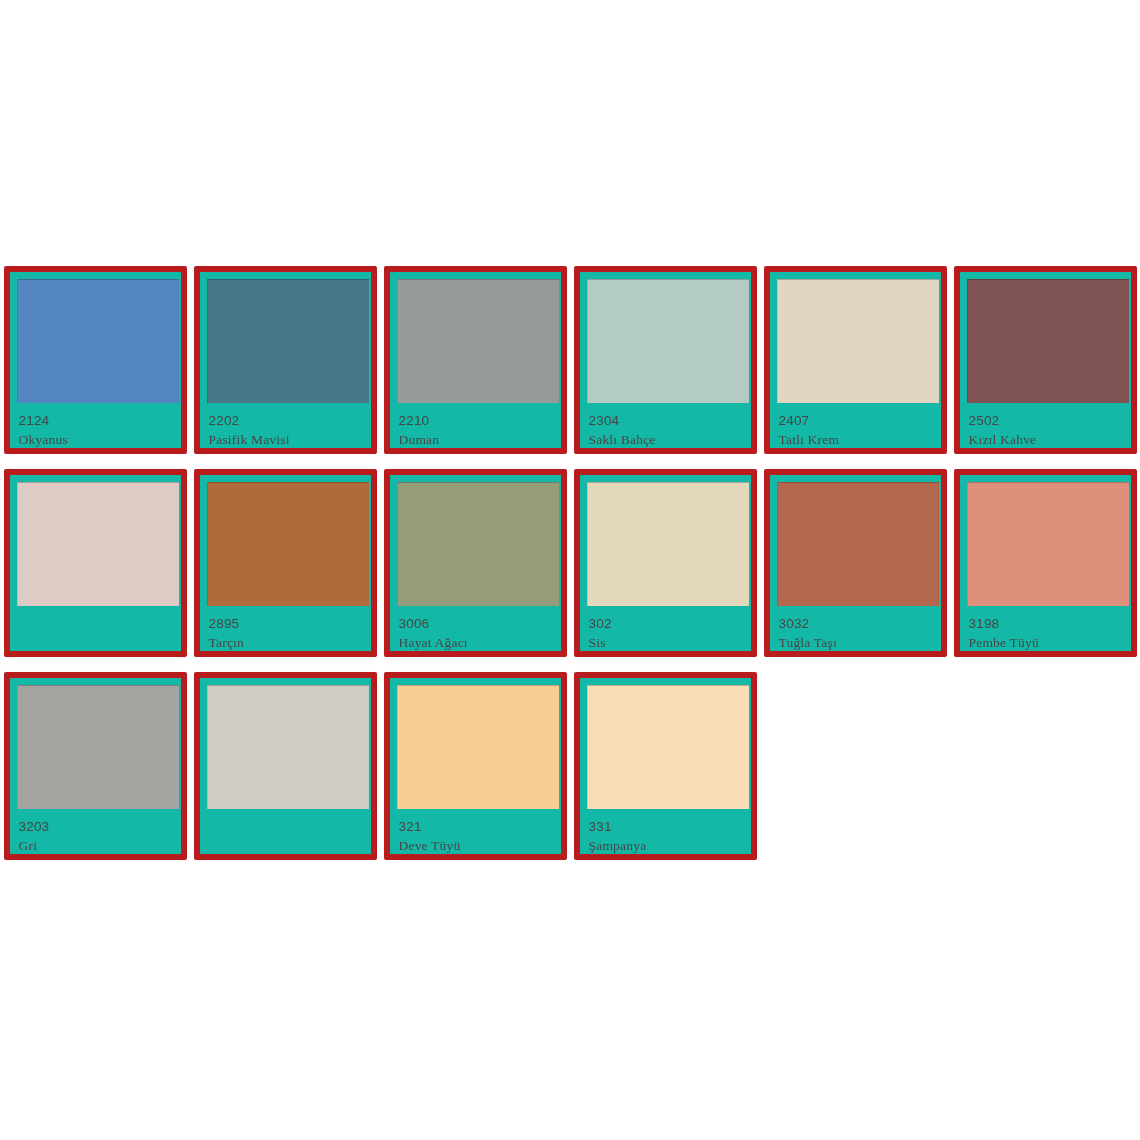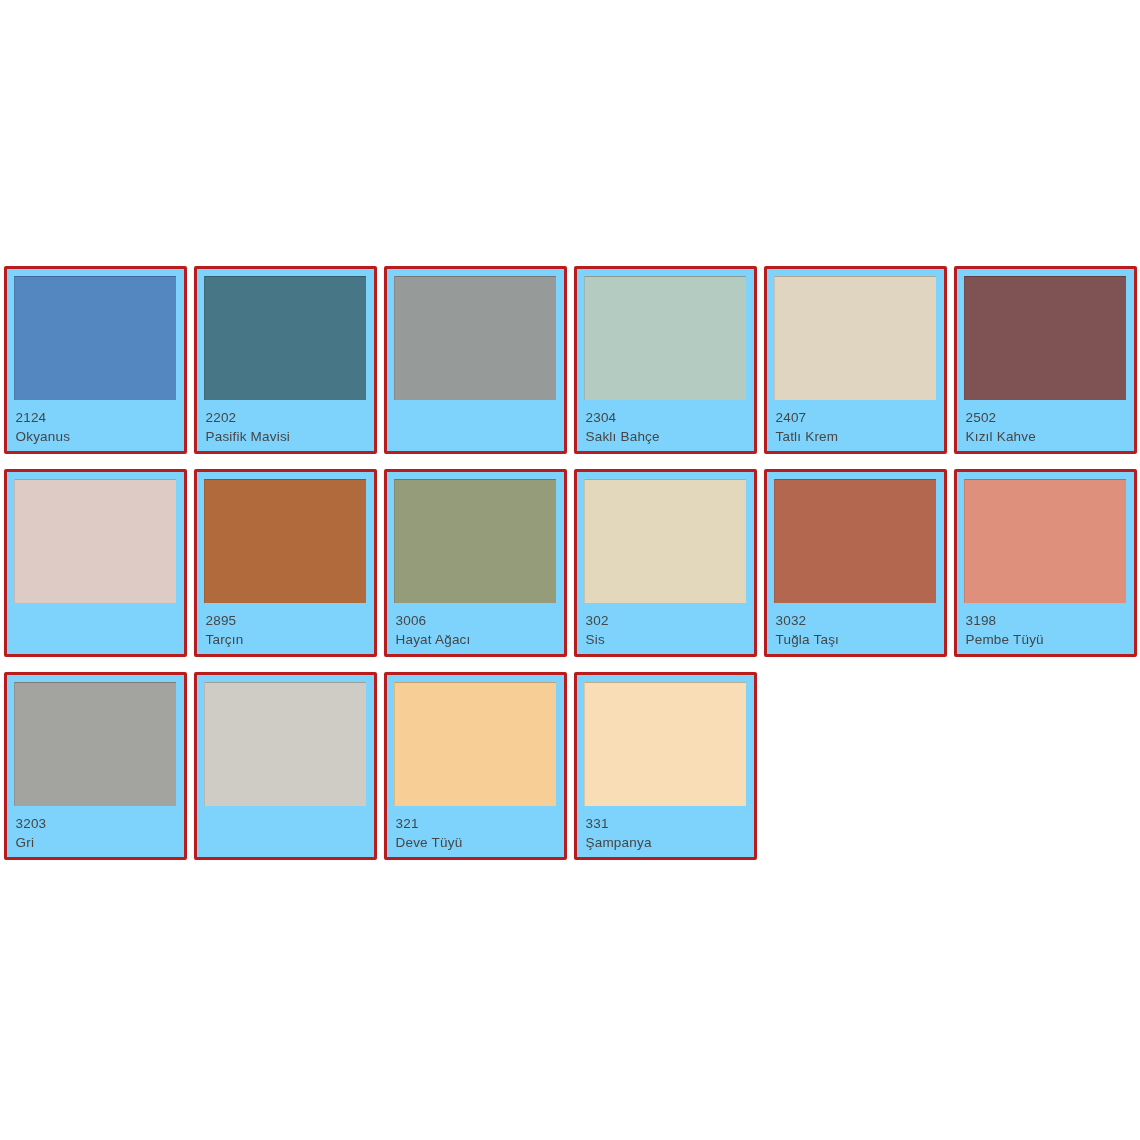--- a/index.html
+++ b/index.html
@@ -23,22 +23,22 @@
     grid-template-columns:repeat(6,190px);
     grid-auto-rows:190px;
     row-gap:13px;
     column-gap:0px;
   }
   .card{
     position:relative;
     width:183px;
     height:188px;
     margin:0 auto;
-    background:#7dd3fc;
-    border:3px solid #b91c1c;
+    background:#14b8a6;
+    border:6px solid #b91c1c;
     border-radius:2px;
     box-sizing:border-box;
     box-shadow:0 0 2px rgba(0,0,0,0.05);
     overflow:hidden;
   }
   .swatch{
     position:absolute;
     left:7px;top:7px;
     width:162px;
     height:124px;
@@ -60,20 +60,21 @@
     letter-spacing:0.2px;
     white-space:nowrap;
   }
   .cname{
     display:block;
     font-size:13.5px;
     line-height:19px;
     color:#464646;
     letter-spacing:0.2px;
     white-space:nowrap;
+    font-family:Liberation Serif, serif;
   }
 </style>
 </head>
 <body>
 
 <div id="page">
   <div id="grid">
       <div class="card">
         <div class="swatch" style="background: rgb(84, 135, 191);"></div>
         <div class="meta">
@@ -83,20 +84,24 @@
       </div>
       <div class="card">
         <div class="swatch" style="background: rgb(71, 119, 134);"></div>
         <div class="meta">
           <span class="code">2202</span>
           <span class="cname">Pasifik Mavisi</span>
         </div>
       </div>
       <div class="card">
         <div class="swatch" style="background: rgb(150, 154, 153);"></div>
+        <div class="meta">
+          <span class="code">2210</span>
+          <span class="cname">Duman</span>
+        </div>
       </div>
       <div class="card">
         <div class="swatch" style="background: rgb(179, 203, 192);"></div>
         <div class="meta">
           <span class="code">2304</span>
           <span class="cname">Saklı Bahçe</span>
         </div>
       </div>
       <div class="card">
         <div class="swatch" style="background: rgb(223, 213, 193);"></div>

